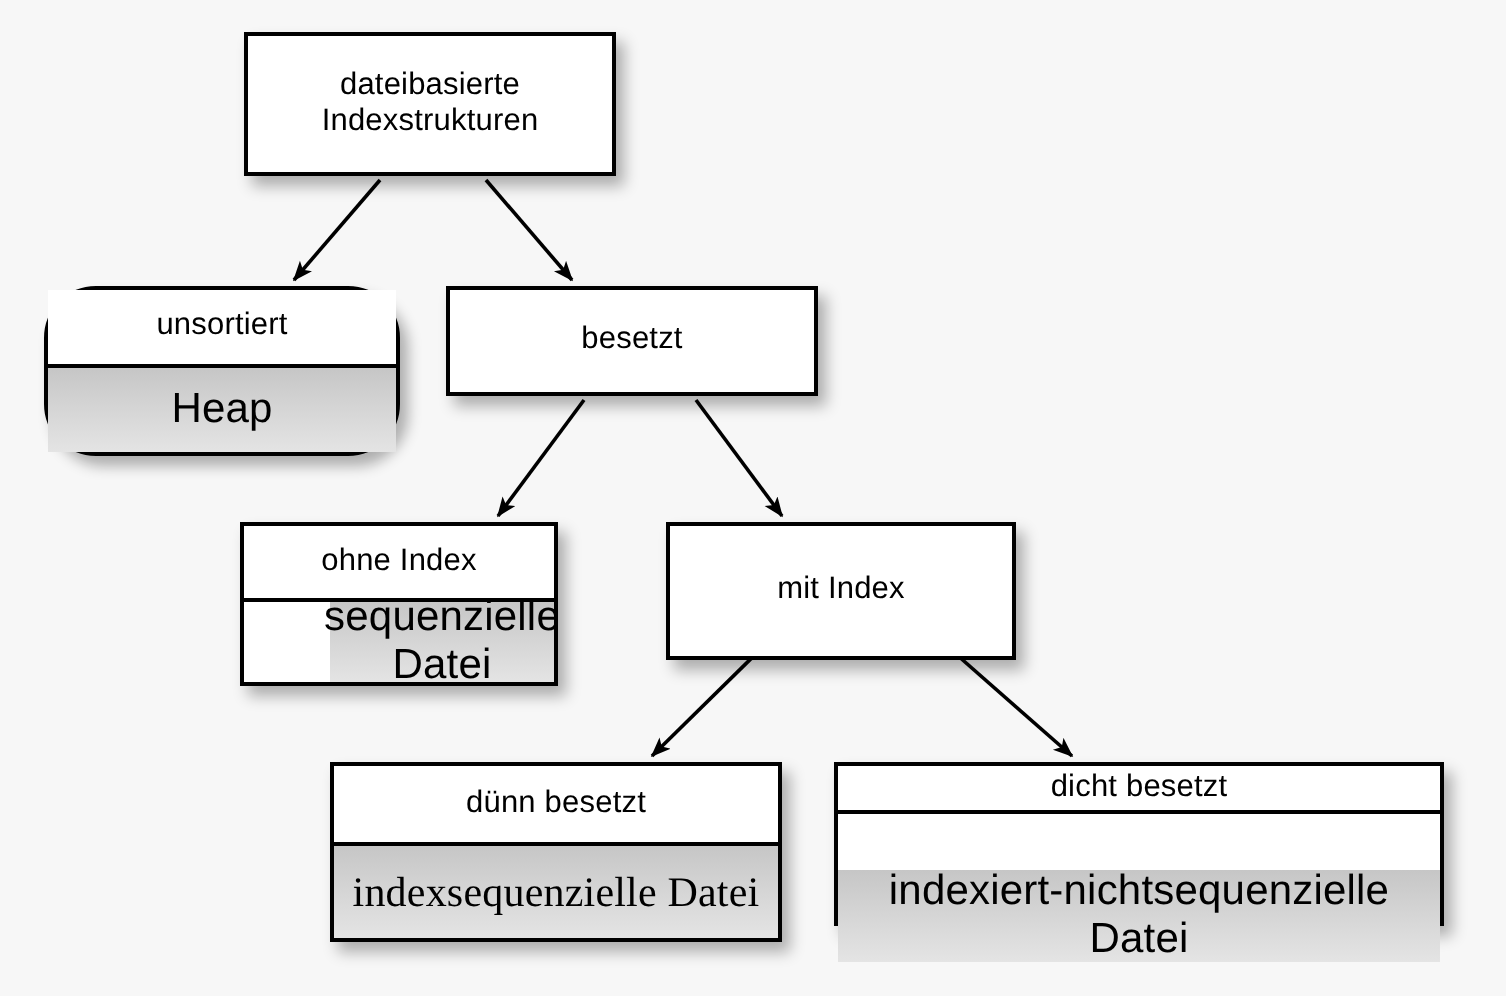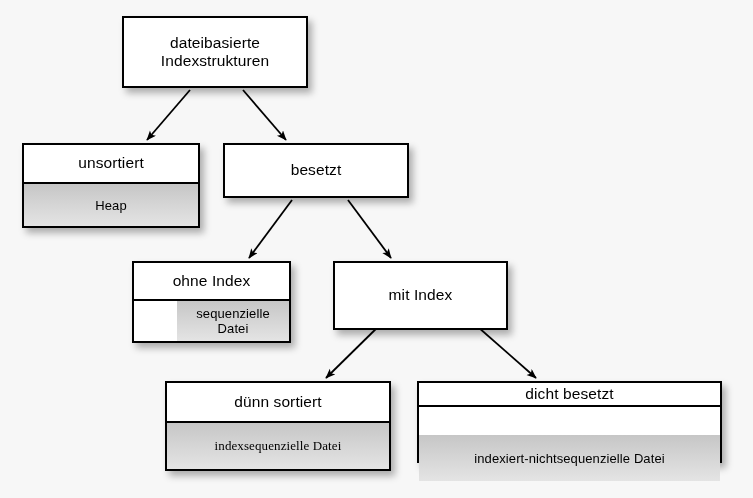--- a/index.html
+++ b/index.html
@@ -44,31 +44,31 @@
   .node.has-sub .title {
     border-bottom: 2px solid #000000;
   }
   .node .sub {
     flex: 0 0 auto;
     display: flex;
     align-items: center;
     justify-content: center;
     background: linear-gradient(to bottom, #c6c6c6 0%, #d4d4d4 45%, #e4e4e4 100%);
     color: #000000;
-    font-size: 13px;
+    font-size: 21px;
     text-align: center;
     padding: 3px 6px;
     letter-spacing: 0.1px;
   }
 
   
   #n-root      { left: 122px; top: 16px;  width: 186px; height: 72px; }
-  #n-unsort    { left: 22px;  top: 143px; width: 178px; height: 85px; }
+  #n-unsort    { left: 22px;  top: 143px; width: 178px; height: 85px; border-radius: 26px; }
   #n-sort      { left: 223px; top: 143px; width: 186px; height: 55px; }
-  #n-noindex   { left: 132px; top: 261px; width: 159px; height: 82px; }
+  #n-noindex   { left: 120px; top: 261px; width: 159px; height: 82px; }
   #n-index     { left: 333px; top: 261px; width: 175px; height: 69px; }
   #n-thin      { left: 165px; top: 381px; width: 226px; height: 90px; }
   #n-dense     { left: 417px; top: 381px; width: 305px; height: 82px; }
 
   #n-unsort .sub  { height: 36px; }
   #n-noindex .sub { height: 34px; margin-left: 43px; }
   #n-thin .sub    { height: 40px; font-family: Liberation Serif, serif; }
   #n-dense .sub   { height: 40px; margin-top: 28px; }
 
   
@@ -123,21 +123,21 @@
   <div class="node has-sub" id="n-noindex">
     <div class="title">ohne Index</div>
     <div class="sub">sequenzielle Datei</div>
   </div>
 
   <div class="node" id="n-index">
     <div class="title">mit Index</div>
   </div>
 
   <div class="node has-sub" id="n-thin">
-    <div class="title">dünn sortiert</div>
+    <div class="title">dünn besetzt</div>
     <div class="sub">indexsequenzielle Datei</div>
   </div>
 
   <div class="node has-sub" id="n-dense">
     <div class="title">dicht besetzt</div>
     <div class="sub">indexiert-nichtsequenzielle Datei</div>
   </div>
 
 </div>
 

